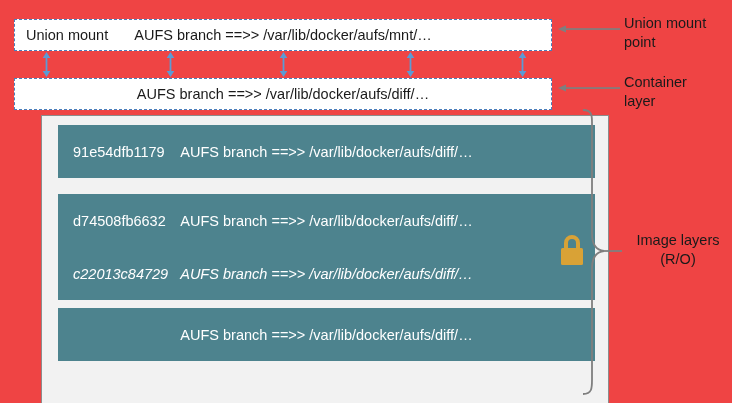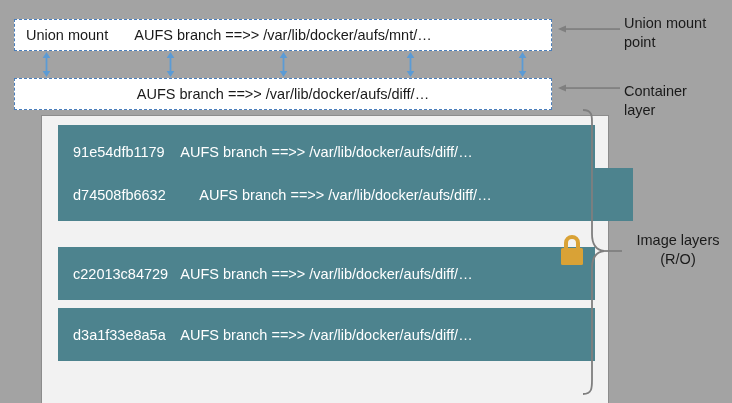--- a/index.html
+++ b/index.html
@@ -7,21 +7,21 @@
     padding: 0;
     background: #ffffff;
   }
   body {
     font-family: "Liberation Sans", sans-serif;
   }
   #canvas {
     position: relative;
     width: 732px;
     height: 403px;
-    background: #a3a3a3;
+    background: #ef4444;
     overflow: hidden;
   }
 
   
   .dashed-box {
     position: absolute;
     box-sizing: border-box;
     border: 1.6px dashed #4a7ebb;
     background: #ffffff;
     display: flex;
@@ -120,21 +120,21 @@
   .callout-text {
     position: absolute;
     font-size: 14.5px;
     line-height: 19px;
     color: #1a1a1a;
     white-space: pre-line;
   }
   #union-callout-arrow { left: 558px; top: 23px; width: 62px; }
   #union-callout-text  { left: 624px; top: 14px; width: 106px; }
   #container-callout-arrow { left: 558px; top: 82px; width: 62px; }
-  #container-callout-text  { left: 624px; top: 82px; width: 106px; }
+  #container-callout-text  { left: 624px; top: 73px; width: 106px; }
 
   #brace-svg {
     position: absolute;
     left: 578px;
     top: 108px;
     width: 44px;
     height: 288px;
   }
   #image-layers-text {
     left: 624px; top: 231px; width: 108px;
@@ -186,32 +186,31 @@
     <span class="label-right">AUFS branch ==&gt;&gt; /var/lib/docker/aufs/diff/…</span>
   </div>
 
   <div id="image-panel">
 
     <div class="layer-row" style="top:9px;">
       <span class="layer-id">91e54dfb1179</span>
       <span class="layer-branch">AUFS branch ==&gt;&gt; /var/lib/docker/aufs/diff/…</span>
     </div>
 
-    <div class="layer-row" style="top:52px;padding-left:38px;">
+    <div class="layer-row" style="top:78px;">
       <span class="layer-id">d74508fb6632</span>
       <span class="layer-branch">AUFS branch ==&gt;&gt; /var/lib/docker/aufs/diff/…</span>
     </div>
 
-    <div class="layer-row" style="top:131px;">
+    <div class="layer-row" style="top:131px;font-style:italic;">
       <span class="layer-id">c22013c84729</span>
       <span class="layer-branch">AUFS branch ==&gt;&gt; /var/lib/docker/aufs/diff/…</span>
     </div>
 
     <div class="layer-row" style="top:192px;">
-      <span class="layer-id">d3a1f33e8a5a</span>
       <span class="layer-branch">AUFS branch ==&gt;&gt; /var/lib/docker/aufs/diff/…</span>
     </div>
 
     <div id="image-caption">Image</div>
   </div>
 
   <svg id="padlock-icon" viewBox="0 0 30 40">
     <path d="M9 19 V13 a6 6 0 0 1 12 0 V19" fill="none" stroke="#d9a236" stroke-width="4"></path>
     <rect x="4" y="18" width="22" height="17" rx="1.5" fill="#d9a236"></rect>
   </svg>

